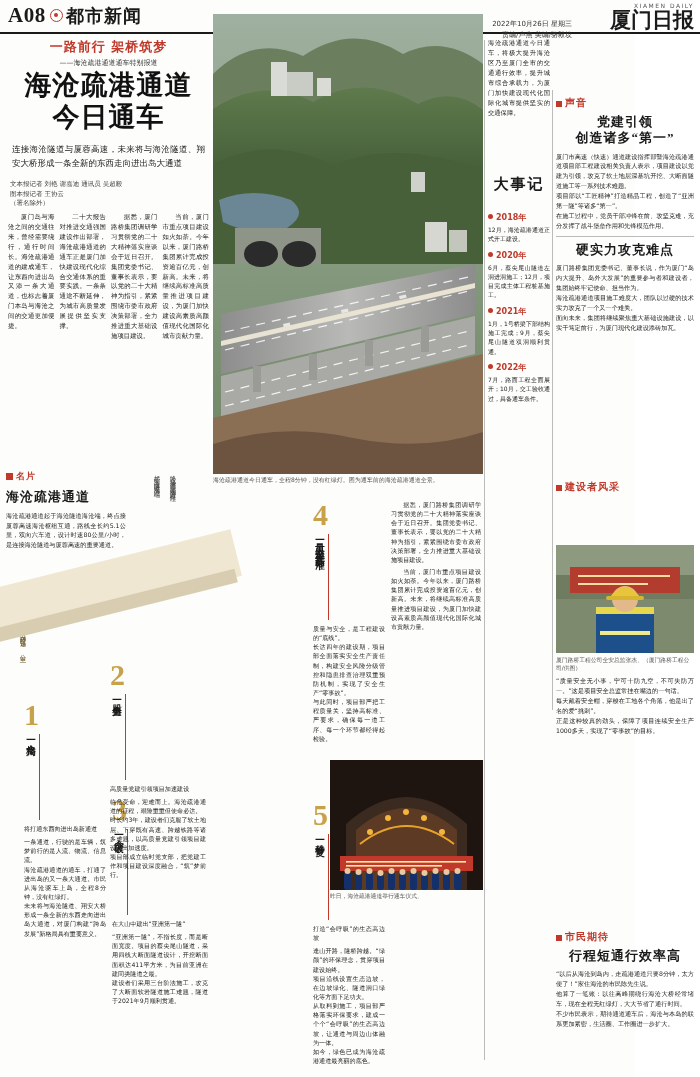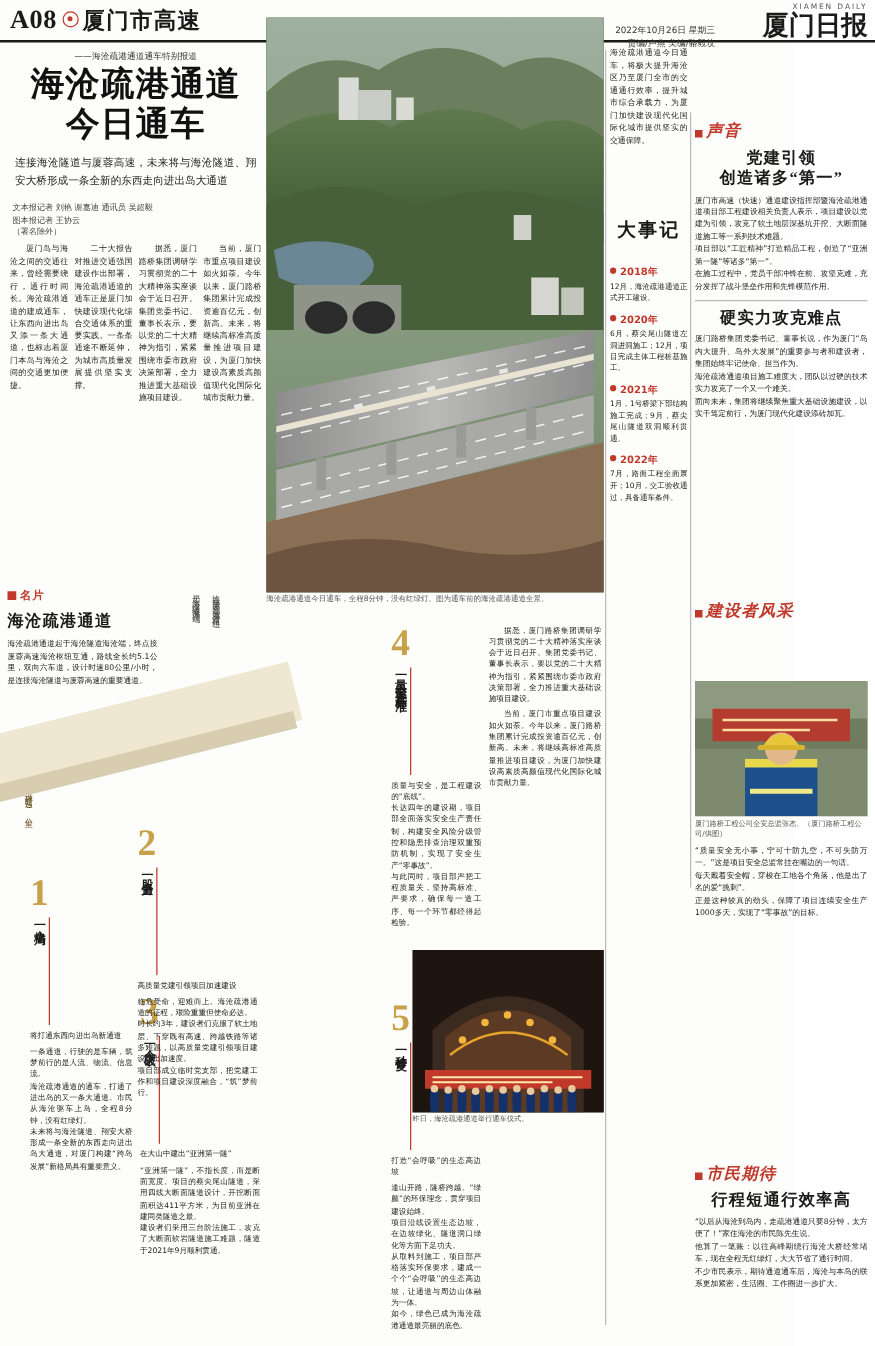--- a/index.html
+++ b/index.html
@@ -360,24 +360,23 @@
     position: absolute;
     left: 556px; top: 656px;
     width: 138px;
     font-size: 5.8px;
     color: #555;
     line-height: 1.4;
   }
 
   .badge-red {
     color: #c0392b;
-    font-size: 13px;
+    font-size: 10px;
     font-weight: bold;
     letter-spacing: 1px;
-    font-style: italic;
   }
   .badge-red .sq {
     display: inline-block;
     width: 6px; height: 6px;
     background: #c0392b;
     margin-right: 3px;
     vertical-align: -1px;
   }
 
   .colrule {
@@ -388,33 +387,34 @@
   .hr-thin { border: 0; border-top: 1px solid #bbb; margin: 5px 0; }
 </style>
 </head>
 <body>
 
 <div class="page">
 
   <div class="masthead">
     <div class="page-no">A08</div>
     <div class="mast-seal"></div>
-    <div class="mast-section">厦门市高速</div>
+    <div class="mast-section">都市新闻</div>
     <div class="mast-date">
       <div>2022年10月26日 星期三</div>
       <div>责编/卢燕 美编/骆毅坟</div>
     </div>
     <div class="mast-logo">
       <div class="mast-logo-en">XIAMEN DAILY</div>
       <div class="mast-logo-cn">厦门日报</div>
     </div>
   </div>
 
   <div class="left-col">
     <div class="kicker">
+      <div class="kicker-main">一路前行 架桥筑梦</div>
       <div class="kicker-sub">——海沧疏港通道通车特别报道</div>
     </div>
     <div class="headline">
       <div>海沧疏港通道</div>
       <div>今日通车</div>
     </div>
     <div class="deck">连接海沧隧道与厦蓉高速，未来将与海沧隧道、翔安大桥形成一条全新的东西走向进出岛大通道</div>
     <div class="byline" style="white-space:pre-line;">文本报记者 刘艳 谢嘉迪 通讯员 吴超毅
 图本报记者 王协云
 （署名除外）</div>

